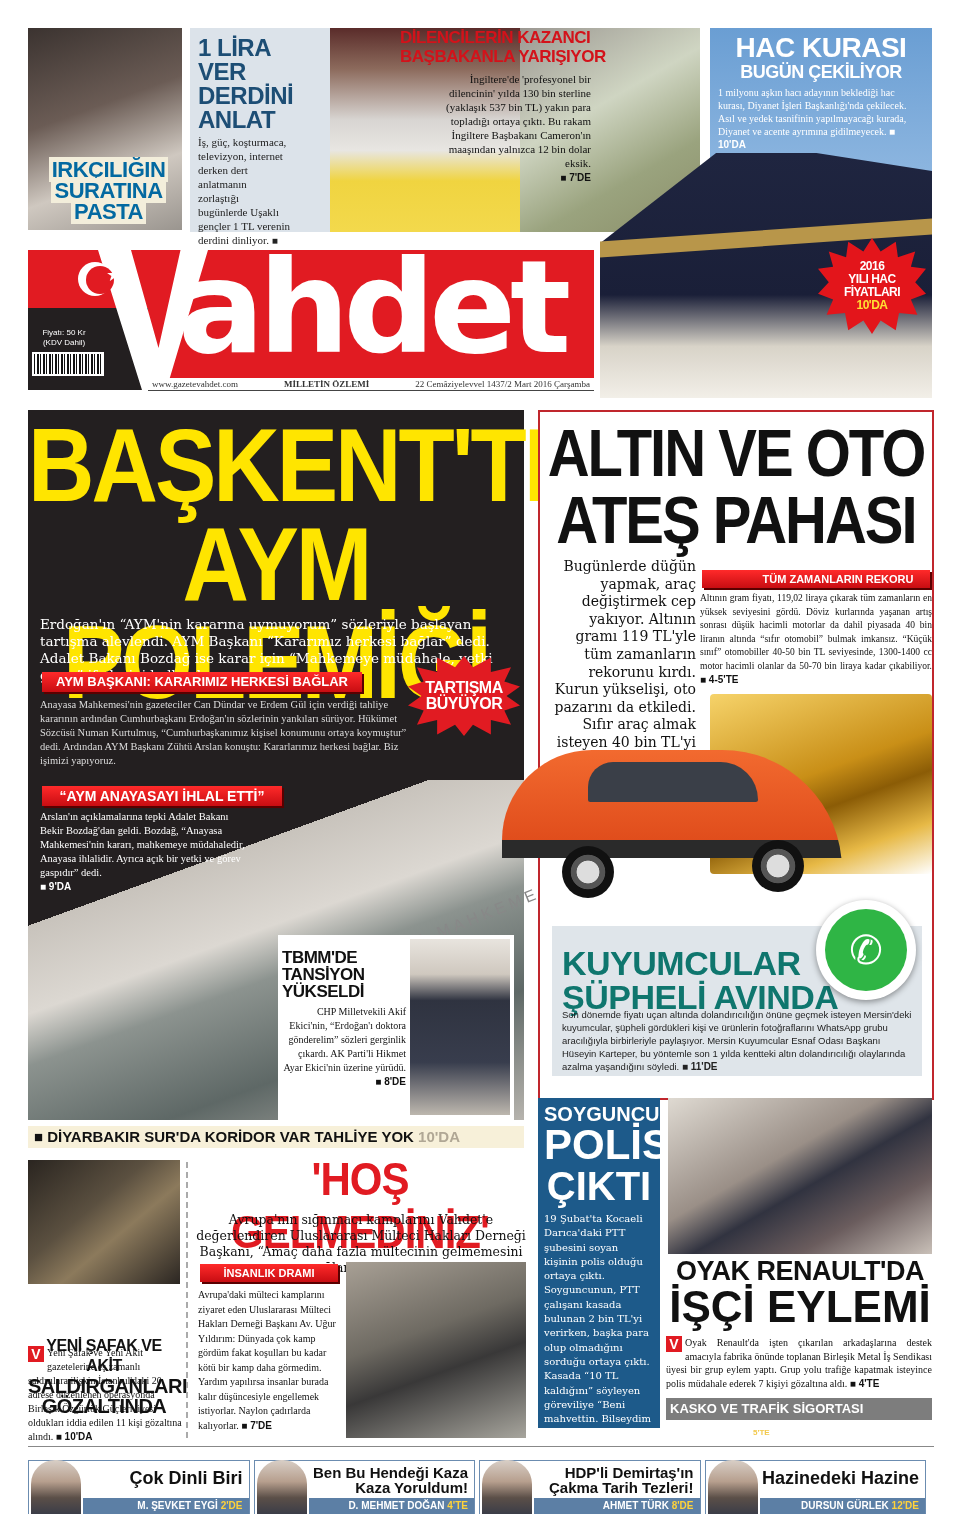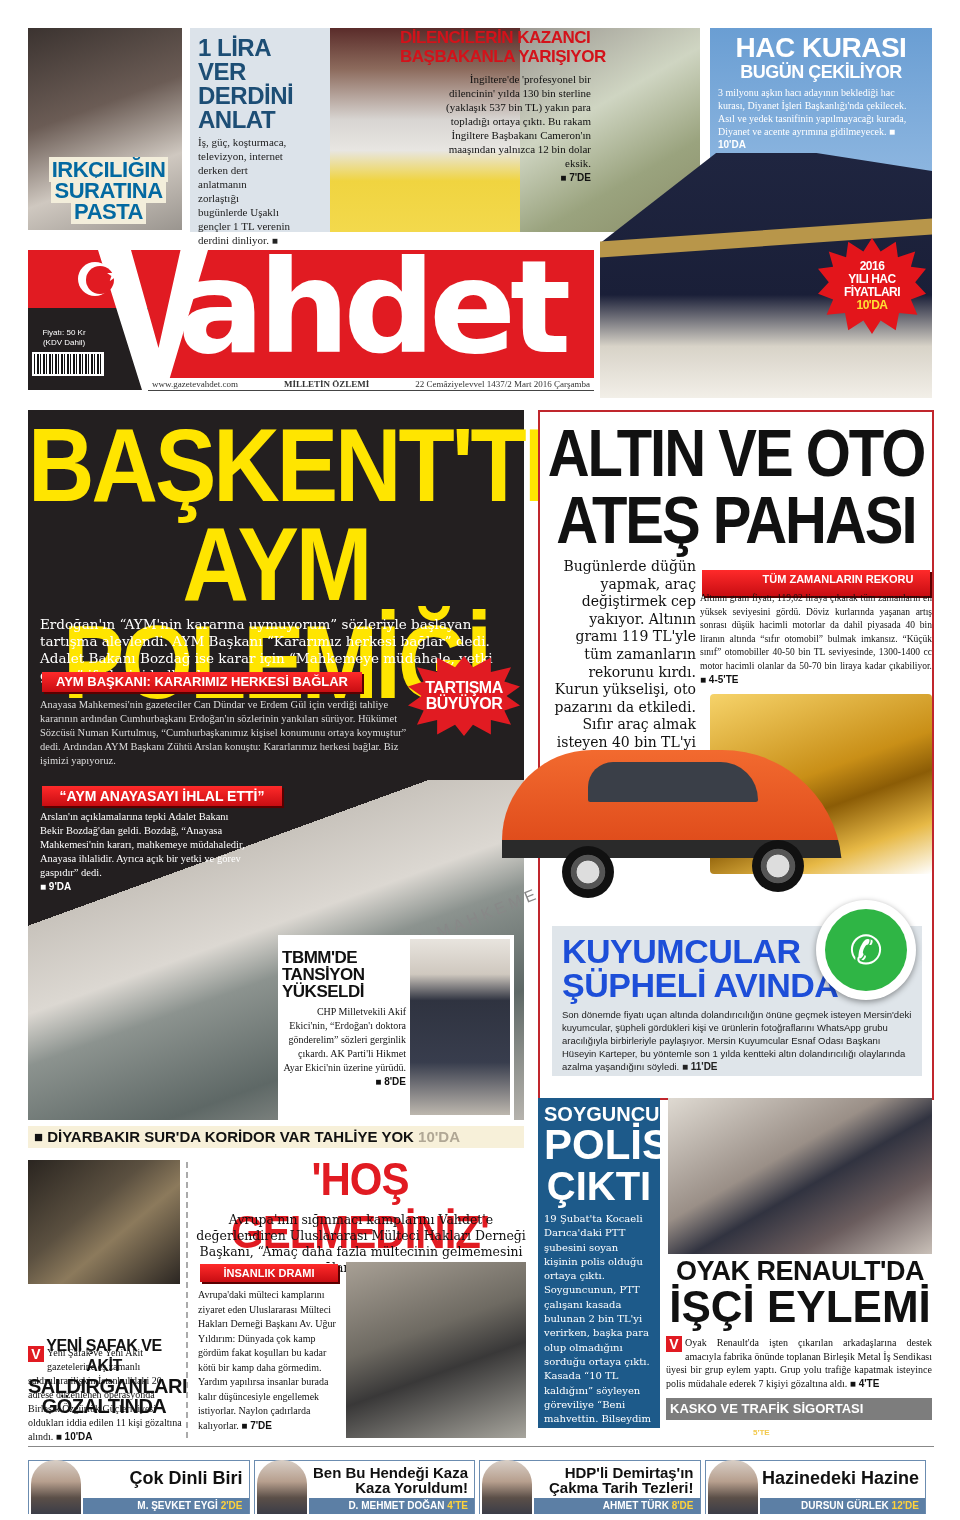--- a/index.html
+++ b/index.html
@@ -61,28 +61,28 @@
   #aym-sign { position: absolute; left: 250px; top: 520px; color: #888; font-family: "Liberation Sans", sans-serif; font-size: 16px; letter-spacing: 4px; transform: rotate(-22deg); white-space: nowrap; }
   #tbmm-box { position: absolute; left: 250px; top: 525px; width: 236px; height: 186px; background: #fff; }
   #tbmm-title { position: absolute; left: 4px; top: 14px; width: 124px; text-align: left; font-size: 17px; line-height: 17px; }
   #tbmm-text { position: absolute; left: 4px; top: 70px; width: 124px; text-align: right; font-size: 10px; line-height: 14px; }
   #tbmm-photo { position: absolute; left: 132px; top: 4px; width: 100px; height: 176px; background: linear-gradient(180deg,#e8e4de 0,#cfc8bf 20%,#2f3340 35%,#383d4d 70%,#bdb7ae 100%); }
 
   
   #gold { left: 538px; top: 410px; width: 396px; height: 690px; border: 2px solid #c0262d; background: #fff; }
   #gold-title { position: absolute; left: 6px; top: 8px; width: 380px; text-align: center; font-family: "Liberation Sans", sans-serif; font-weight: bold; font-size: 58px; line-height: 58px; letter-spacing: -2px; transform: scaleY(1.15); transform-origin: top; }
   #gold-deck { position: absolute; left: 6px; top: 146px; width: 150px; text-align: right; font-size: 14px; line-height: 17.6px; }
-  #gold-bar { position: absolute; left: 162px; top: 158px; width: 228px; height: 26px; font-size: 11px; line-height: 18px; padding-left: 44px; }
+  #gold-bar { position: absolute; left: 162px; top: 158px; width: 228px; height: 18px; font-size: 11px; line-height: 18px; padding-left: 44px; }
   #gold-body { position: absolute; left: 160px; top: 180px; width: 232px; font-size: 9.5px; line-height: 13.5px; text-align: justify; }
   #gold-img { position: absolute; left: 170px; top: 282px; width: 222px; height: 180px; background: linear-gradient(160deg,#f6d36a,#c98f17 45%,#8b5c06 60%,#e7b946 80%,#fff 100%); border-radius: 4px; }
   #car { position: absolute; left: -38px; top: 338px; width: 340px; height: 150px; background: linear-gradient(180deg,#f26a2f,#e04d1c 60%,#2a2a2a 60%, #2a2a2a 72%, transparent 72%); border-radius: 90px 120px 30px 30px; }
   #car::before { content:""; position:absolute; left: 86px; top: 12px; width: 170px; height: 40px; background: #3a3f48; border-radius: 40px 60px 4px 4px; }
   .wheel { position: absolute; width: 52px; height: 52px; border-radius: 50%; background: radial-gradient(circle,#ddd 0 30%,#555 32% 46%,#111 48%); }
   #kuy-box { position: absolute; left: 12px; top: 514px; width: 370px; height: 150px; background: #dfe5ea; }
-  #kuy-title { position: absolute; left: 10px; top: 8px; color: #1d4ed8; font-family: "Liberation Sans", sans-serif; font-weight: bold; font-size: 34px; line-height: 34px; letter-spacing: -0.5px; }
+  #kuy-title { position: absolute; left: 10px; top: 20px; color: #0f766e; font-family: "Liberation Sans", sans-serif; font-weight: bold; font-size: 34px; line-height: 34px; letter-spacing: -0.5px; }
   #kuy-body { position: absolute; left: 10px; top: 82px; width: 352px; font-family: "Liberation Sans", sans-serif; font-size: 9.5px; line-height: 13px; color: #222; }
   #wa-icon { position: absolute; left: 276px; top: 488px; width: 100px; height: 100px; border-radius: 50%; background: #fff; box-shadow: 0 2px 6px rgba(0,0,0,0.4); display: flex; align-items: center; justify-content: center; }
   #wa-icon .inner { width: 82px; height: 82px; border-radius: 50%; background: #2fb545; display: flex; align-items: center; justify-content: center; color: #fff; font-size: 40px; }
 
   
   #diyar { left: 28px; top: 1126px; width: 496px; height: 22px; background: #f7f0d9; font-family: "Liberation Sans", sans-serif; font-weight: bold; font-size: 15px; line-height: 22px; padding-left: 6px; }
   #diyar .pg { color: #b0a795; }
   #sur-photo { left: 28px; top: 1160px; width: 152px; height: 124px; background: linear-gradient(140deg,#2a2520,#5b5040 40%,#8c7a5c 60%,#2b2622); }
   #sur-title { left: 28px; top: 1288px; width: 152px; text-align: center; font-size: 20px; line-height: 20px; }
   #sur-title .l1 { font-size: 16px; margin-top: 48px; }
@@ -153,21 +153,21 @@
   <div class="tx">
     <span>İngiltere'de 'profesyonel bir dilencinin' yılda 130 bin sterline (yaklaşık 537 bin TL) yakın para topladığı ortaya çıktı. Bu rakam İngiltere Başbakanı Cameron'ın maaşından yalnızca 12 bin dolar eksik.</span><br>
     <span class="ref">7'DE</span>
   </div>
 </div>
 
 <div id="top-box-4" class="abs">
   <div class="hd cond">HAC KURASI</div>
   <div class="sub cond">BUGÜN ÇEKİLİYOR</div>
   <div class="tx">
-    <span>3 milyonu aşkın hacı adayının beklediği hac kurası, Diyanet İşleri Başkanlığı'nda çekilecek. Asıl ve yedek tasnifinin yapılmayacağı kurada, Diyanet ve acente ayrımına gidilmeyecek.</span>
+    <span>1 milyonu aşkın hacı adayının beklediği hac kurası, Diyanet İşleri Başkanlığı'nda çekilecek. Asıl ve yedek tasnifinin yapılmayacağı kurada, Diyanet ve acente ayrımına gidilmeyecek.</span>
     <span class="ref">10'DA</span>
   </div>
 </div>
 <div id="kaaba" class="abs"></div>
 <div id="kaaba-band" class="abs"></div>
 <div id="starburst" class="abs cond">
   <div>2016</div>
   <div>YILI HAC</div>
   <div>FİYATLARI</div>
   <div class="yel">10'DA</div>

